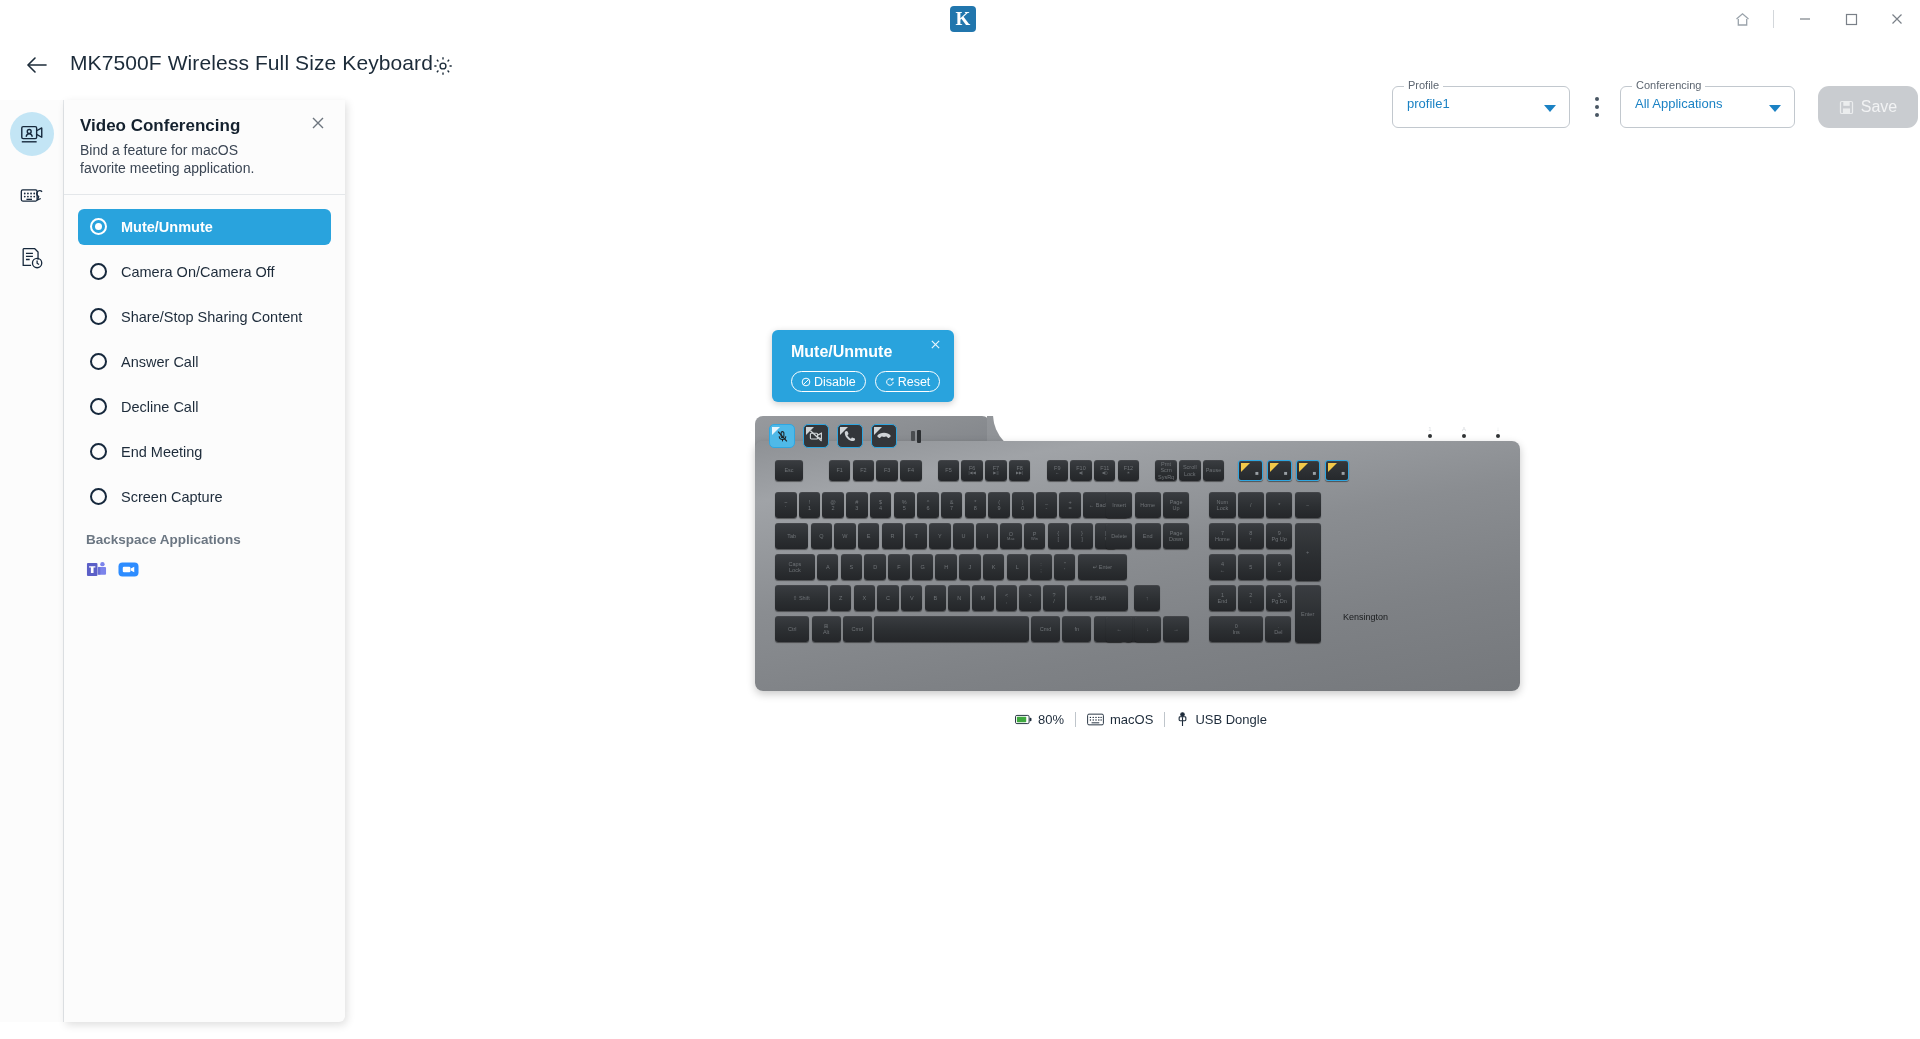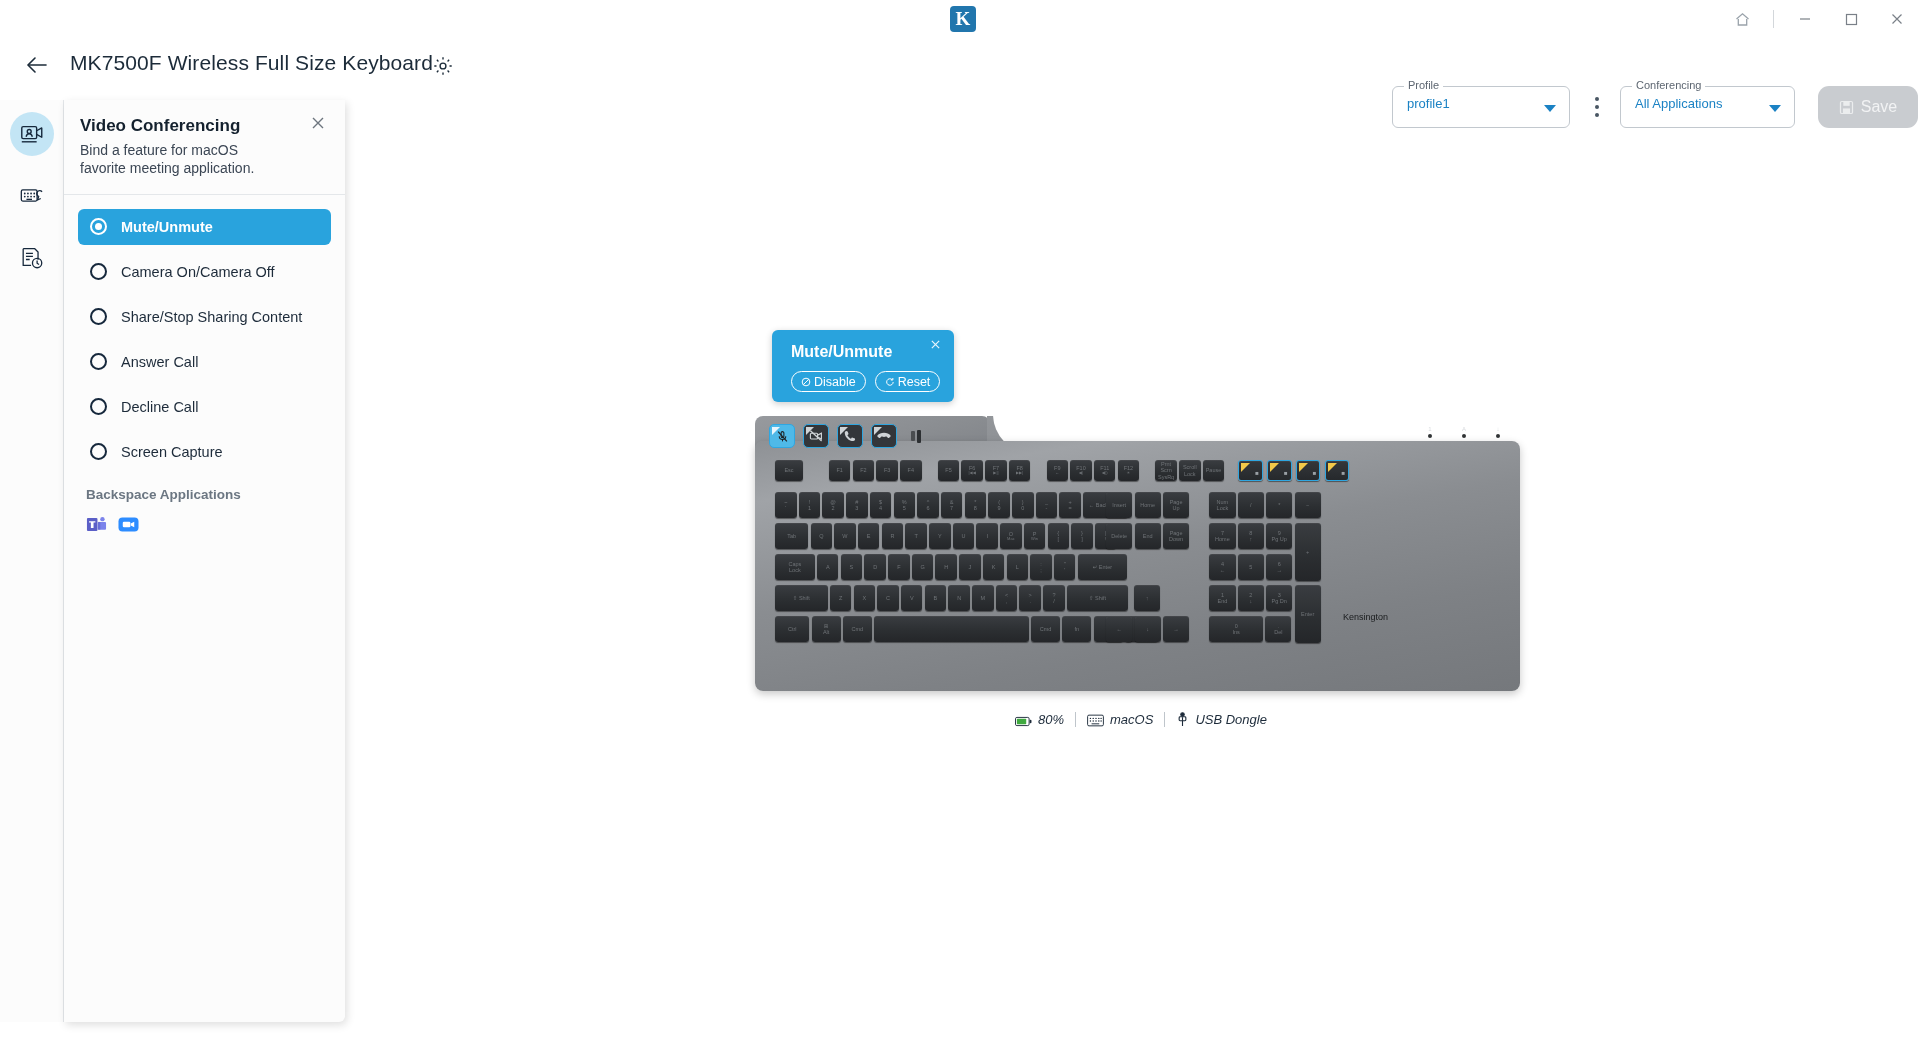--- a/index.html
+++ b/index.html
@@ -280,21 +280,21 @@
     position: absolute; color: #1a1c1e; font-size: 9px;
     font-family: "Liberation Sans", sans-serif;
   }
 
   
   .statusbar {
     position: absolute; left: 1015px; top: 712px;
     display: flex; align-items: center; gap: 11px;
     font-size: 13px; color: #1d2b3a;
   }
-  .st-item { display: flex; align-items: flex-end; gap: 6px; white-space: nowrap; font-style: italic; }
+  .st-item { display: flex; align-items: center; gap: 6px; white-space: nowrap; }
   .st-sep { width: 1px; height: 15px; background: #bfc5cb; }
 </style>
 </head>
 <body>
 
 <div class="titlebar">
   <div class="brand-logo">K</div>
   <div class="win-controls">
     <div class="win-btn">
       <svg width="17" height="17" viewBox="0 0 17 17" fill="none" stroke="#9aa3ab" stroke-width="1.3">
@@ -427,20 +427,24 @@
       <span class="radio"></span>
       <span class="opt-label">Share/Stop Sharing Content</span>
     </div>
     <div class="opt">
       <span class="radio"></span>
       <span class="opt-label">Answer Call</span>
     </div>
     <div class="opt">
       <span class="radio"></span>
       <span class="opt-label">Decline Call</span>
+    </div>
+    <div class="opt">
+      <span class="radio"></span>
+      <span class="opt-label">End Meeting</span>
     </div>
     <div class="opt">
       <span class="radio"></span>
       <span class="opt-label">Screen Capture</span>
     </div>
   </div>
 
   <div class="supported-title">Backspace Applications</div>
   <div class="supported-icons">
     <span class="app-icon">

